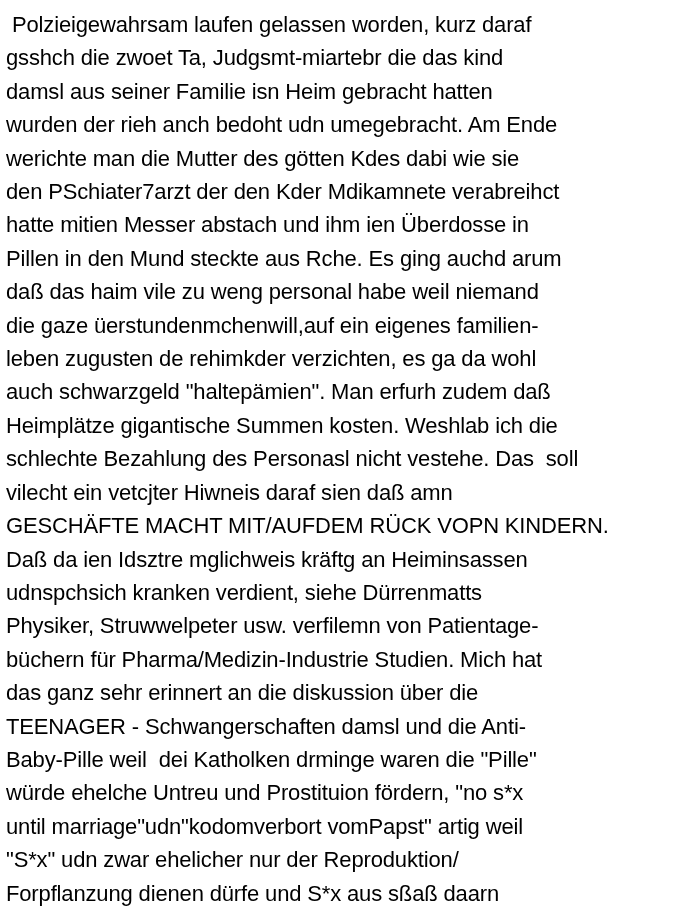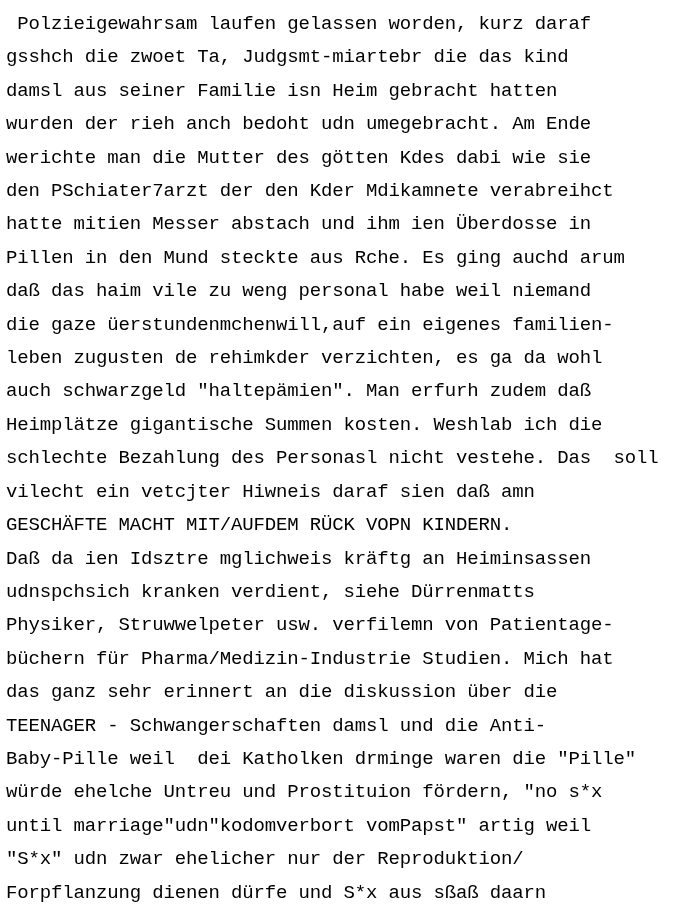--- a/index.html
+++ b/index.html
@@ -14,22 +14,22 @@
     font-family: "DejaVu Sans", sans-serif;
   }
   #document-page {
     width: 684px;
     height: 920px;
     box-sizing: border-box;
     padding: 8px 6px 0 6px;
     background: #ffffff;
   }
   #text-body {
-    font-family: Liberation Mono, monospace;
-    font-size: 19px;
+    font-family: Liberation Sans, sans-serif;
+    font-size: 22px;
     line-height: 33.4px;
     color: #000000;
     letter-spacing: -0.15px;
     white-space: pre-wrap;
     word-wrap: break-word;
   }
   .text-line {
     display: block;
     white-space: pre;
   }

